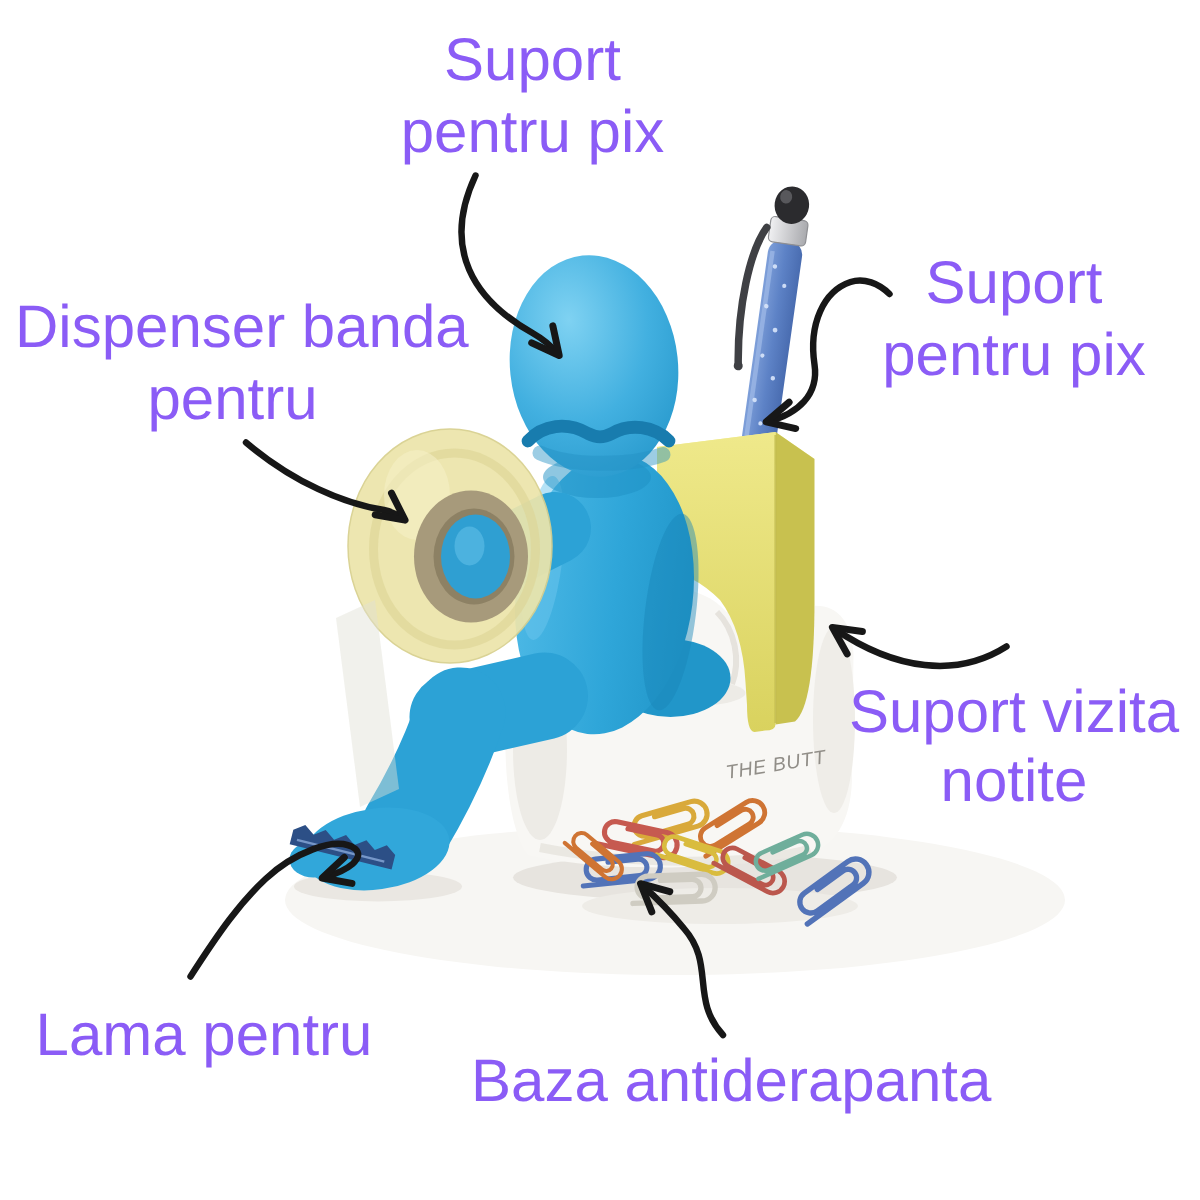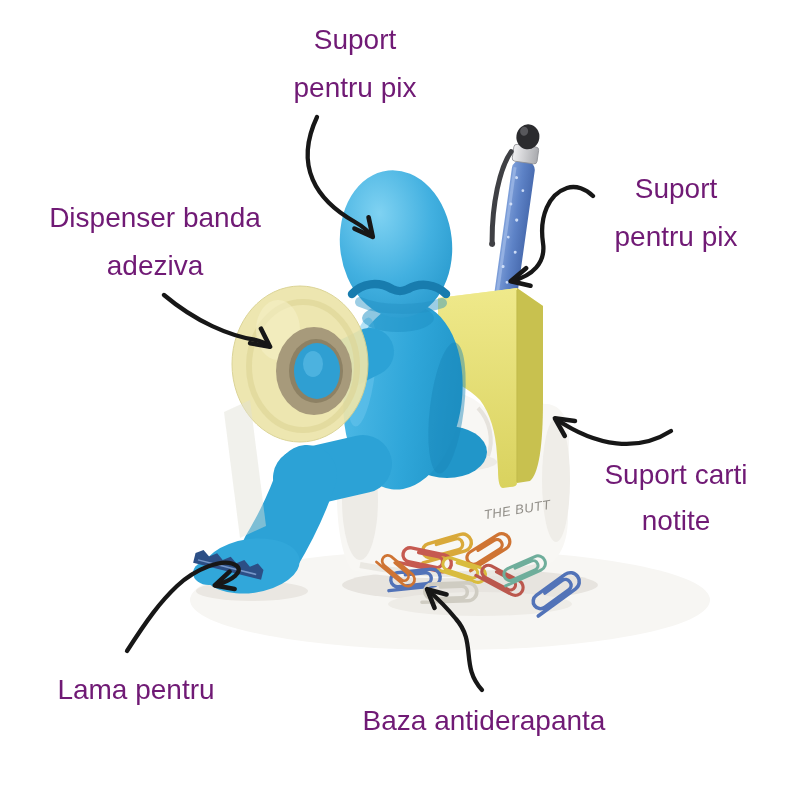--- a/index.html
+++ b/index.html
@@ -1,19 +1,19 @@
 <!DOCTYPE html>
 <html><head>
 <meta charset="utf-8">
 <style>
   html,body{margin:0;padding:0;background:#ffffff;}
   .canvas{position:relative;width:800px;height:800px;background:#ffffff;overflow:hidden;
           font-family:"Liberation Sans", sans-serif;}
   svg.art{position:absolute;left:0;top:0;}
-  .label{position:absolute;text-align:center;color:#701a75;font-size:28px;line-height:48px;
+  .label{position:absolute;text-align:center;color:#8b5cf6;font-size:40px;line-height:48px;
          font-weight:400;white-space:nowrap;}
   .lbl-pen-top{left:225px;top:16px;width:260px;}
   .lbl-pen-right{left:566px;top:165px;width:220px;}
   .lbl-tape{left:10px;top:194px;width:290px;}
   .lbl-card{left:552px;top:452px;width:248px;line-height:46px;}
   .lbl-blade{left:12px;top:645px;width:248px;line-height:44px;margin-top:23px;}
   .lbl-base{left:314px;top:697px;width:340px;}
 </style>
 </head>
 <body>
@@ -161,25 +161,25 @@
     <div>pentru pix</div>
   </div>
 
   <div class="label lbl-pen-right">
     <div>Suport</div>
     <div>pentru pix</div>
   </div>
 
   <div class="label lbl-tape">
     <div>Dispenser banda</div>
-    <div>adeziva</div>
+    <div>pentru</div>
   </div>
 
   <div class="label lbl-card">
-    <div>Suport carti</div>
+    <div>Suport vizita</div>
     <div>notite</div>
   </div>
 
   <div class="label lbl-blade">
     <div>Lama pentru</div>
   </div>
 
   <div class="label lbl-base">
     <div>Baza antiderapanta</div>
   </div>

